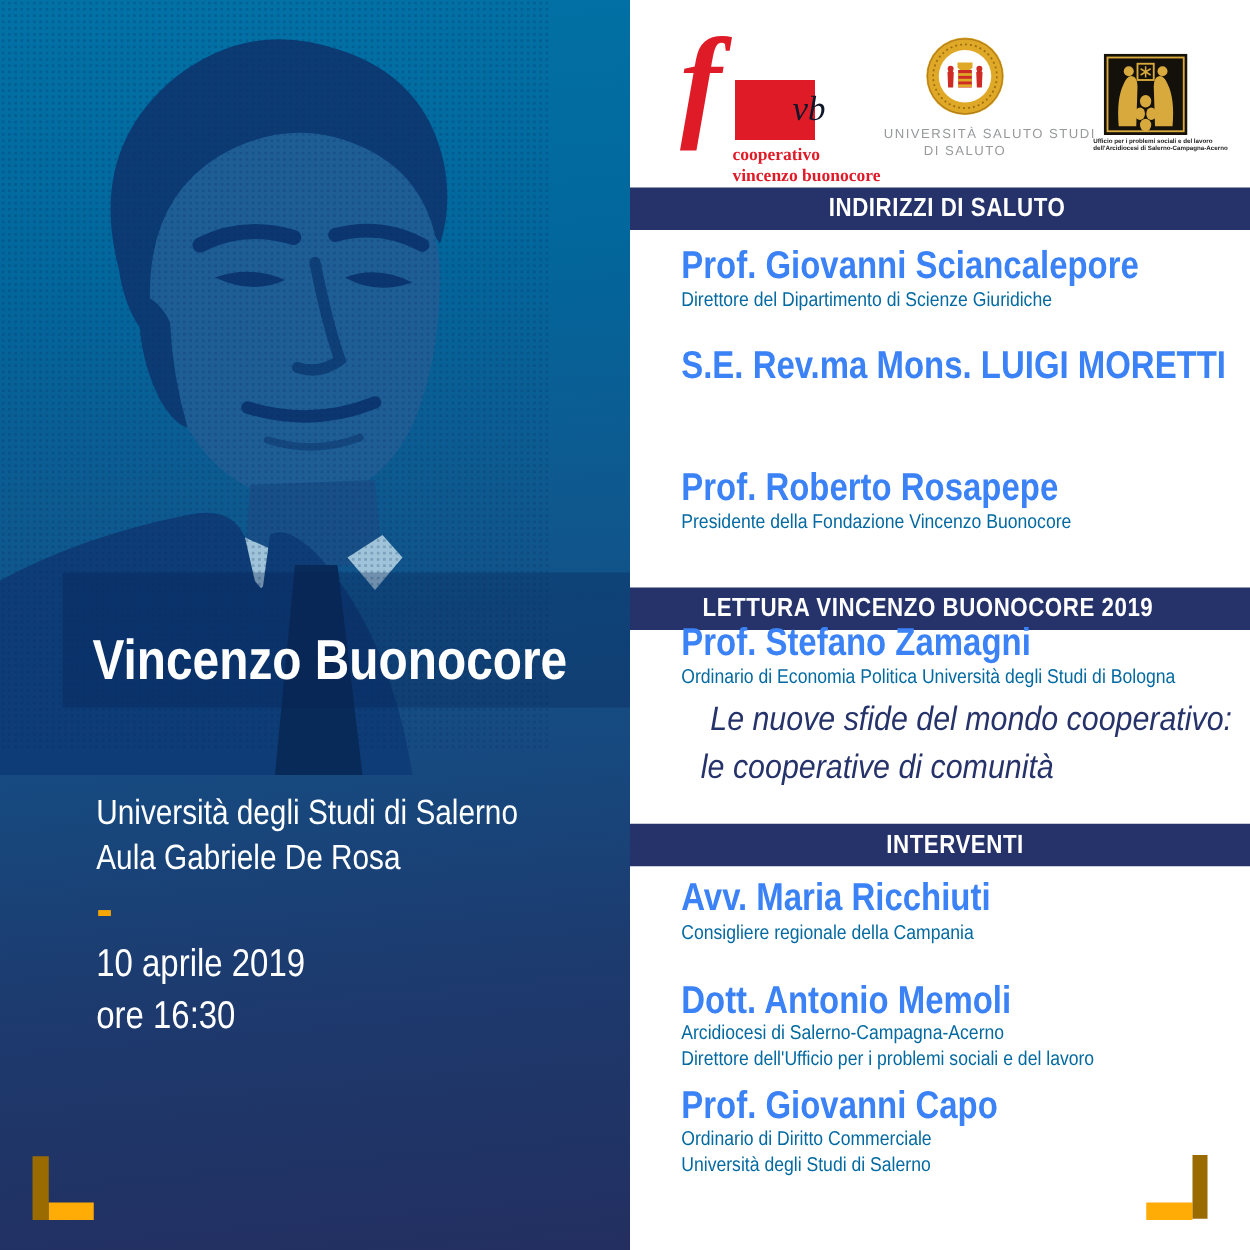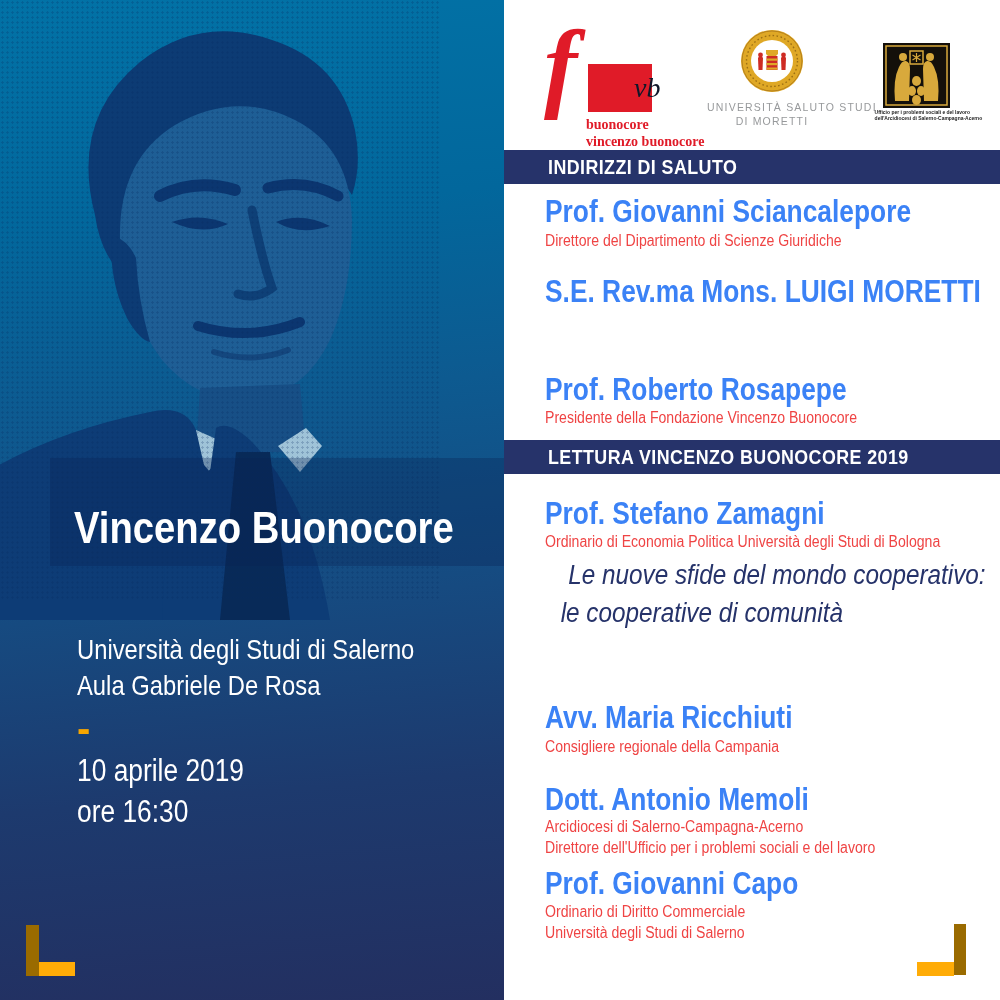--- a/index.html
+++ b/index.html
@@ -40,25 +40,25 @@
     font-weight:bold;font-size:14px;line-height:17px;color:#E01B28;white-space:nowrap;}
   .sealwrap{position:absolute;left:203px;top:28px;width:130px;text-align:center;}
   .sealsvg{display:block;margin:0 auto;}
   .unisa{margin-top:6px;font-size:10.5px;line-height:14px;letter-spacing:1.2px;color:#97999B;white-space:nowrap;}
   .blk{position:absolute;left:379px;top:43px;width:67px;height:65px;}
   .blkcap{position:absolute;left:344px;top:110px;width:140px;text-align:center;
     font-size:8px;line-height:9px;font-weight:bold;color:#222;
     transform:scale(.62);transform-origin:50% 0;white-space:nowrap;}
   
   .bar{position:absolute;left:0;width:496px;height:34px;background:#26336A;
-    color:#fff;font-weight:bold;font-size:21px;line-height:34px;padding-left:44px;box-sizing:border-box;letter-spacing:.5px;}
-  .bar1{top:150px;} .bar2{top:440px;} .bar3{top:659px;}
+    color:#fff;font-weight:bold;font-size:21px;line-height:34px;padding-left:44px;box-sizing:border-box;letter-spacing:.5px;text-align:center;}
+  .bar1{top:150px;} .bar2{top:470px;} .bar3{top:659px;}
   
   .name{position:absolute;left:41px;font-size:31px;font-weight:bold;color:#3b82f6;white-space:nowrap;}
-  .sub{position:absolute;left:41px;font-size:16px;line-height:21px;color:#ef4444;}
+  .sub{position:absolute;left:41px;font-size:16px;line-height:21px;color:#0369a1;}
   .sub .cx{transform:scaleX(.88);}
   .quote{position:absolute;left:41px;top:556px;font-size:27px;line-height:38px;
     font-style:italic;color:#26336A;font-weight:500;}
 </style>
 </head>
 <body>
 
 <div class="poster">
 
   <div class="left">
@@ -125,21 +125,21 @@
   </div>
 
   <div class="right">
 
     <div class="fvb">
       <div class="f">f</div>
       <div class="sq">
         <span class="vb">vb</span>
       </div>
       <div class="lines">
-        <div>buonocore</div>
+        <div>cooperativo</div>
         <div>vincenzo buonocore</div>
       </div>
     </div>
 
     <div class="sealwrap">
       <svg class="sealsvg" width="66" height="66" viewBox="0 0 66 66">
         <circle cx="33" cy="33" r="31" fill="#DFA826"></circle>
         <circle cx="33" cy="33" r="30" fill="none" stroke="#B5801C" stroke-width="1"></circle>
         <circle cx="33" cy="33" r="21" fill="#ffffff"></circle>
         <circle cx="33" cy="33" r="25.5" fill="none" stroke="#9c6f14" stroke-width="1.4" stroke-dasharray="1.6 2.4"></circle>
@@ -148,21 +148,21 @@
         <rect x="27.5" y="30.5" width="11" height="2.2" fill="#DFA826"></rect>
         <rect x="27.5" y="35" width="11" height="2.2" fill="#DFA826"></rect>
         <rect x="27.5" y="39.5" width="11" height="2.2" fill="#DFA826"></rect>
         <path d="M19,30 q2.5,-5 5,0 l-0.5,12 h-4 Z" fill="#CE2B24"></path>
         <path d="M42,30 q2.5,-5 5,0 l-0.5,12 h-4 Z" fill="#CE2B24"></path>
         <circle cx="21.5" cy="27" r="2.4" fill="#CE2B24"></circle>
         <circle cx="44.5" cy="27" r="2.4" fill="#CE2B24"></circle>
       </svg>
       <div class="unisa">
         <div>UNIVERSITÀ  SALUTO  STUDI</div>
-        <div>DI  MORETTI</div>
+        <div>DI  SALUTO</div>
       </div>
     </div>
 
     <div class="blk">
       <svg width="67" height="65" viewBox="0 0 67 65">
         <rect x="0" y="0" width="67" height="65" fill="#14100a"></rect>
         <rect x="3" y="3" width="61" height="59" fill="none" stroke="#D8A93C" stroke-width="1.5"></rect>
         <rect x="27" y="8" width="13" height="13" fill="none" stroke="#D8A93C" stroke-width="1.5"></rect>
         <path d="M33.5,10 v9 M29.5,12 l8,5 M37.5,12 l-8,5" stroke="#D8A93C" stroke-width="1.2"></path>
 
@@ -212,20 +212,23 @@
       <span class="cx">Prof. Stefano Zamagni</span></div>
     <div class="sub" style="top:531px">
       <div><span class="cx">Ordinario di Economia Politica Università degli Studi di Bologna</span></div>
       </div>
 
     <div class="quote">
       <div><span class="cxc">Le nuove sfide del mondo cooperativo:</span></div>
       <div><span class="cxc">le cooperative di comunità</span></div>
     </div>
 
+    <div class="bar bar3">
+      <span class="cx">INTERVENTI</span>
+    </div>
 
     <div class="name" style="top:700px">
       <span class="cx">Avv. Maria Ricchiuti</span></div>
     <div class="sub" style="top:736px">
       <div><span class="cx">Consigliere regionale della Campania</span></div>
       </div>
 
     <div class="name" style="top:782px">
       <span class="cx">Dott. Antonio Memoli</span></div>
     <div class="sub" style="top:816px">

